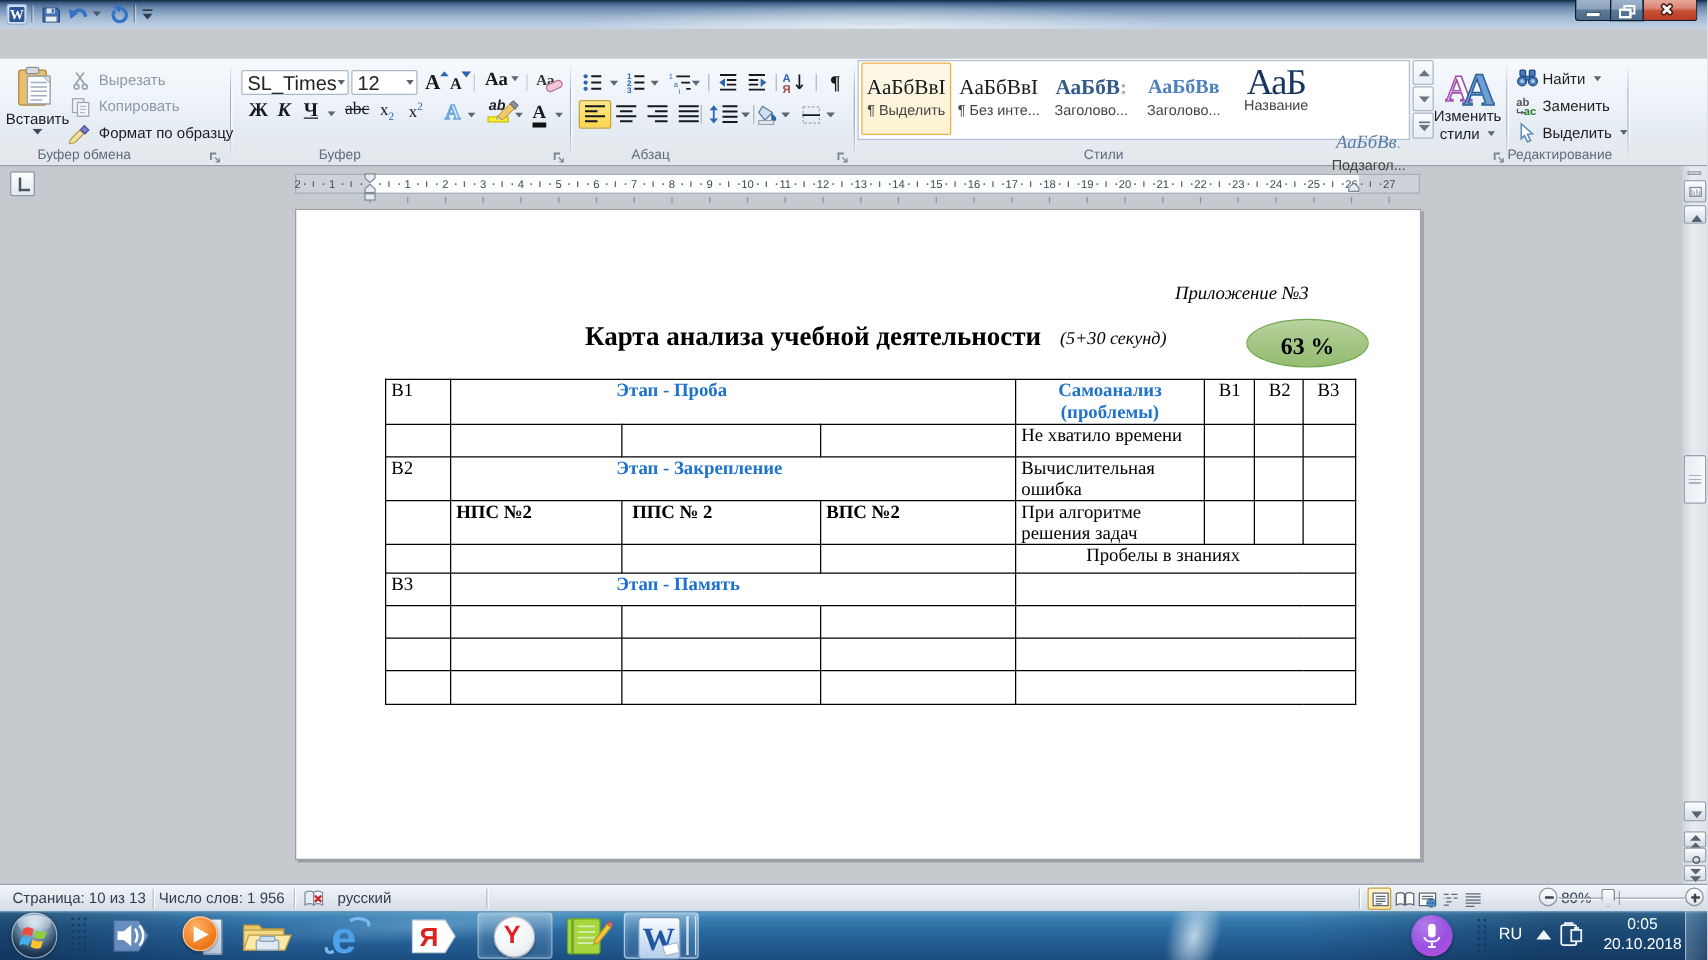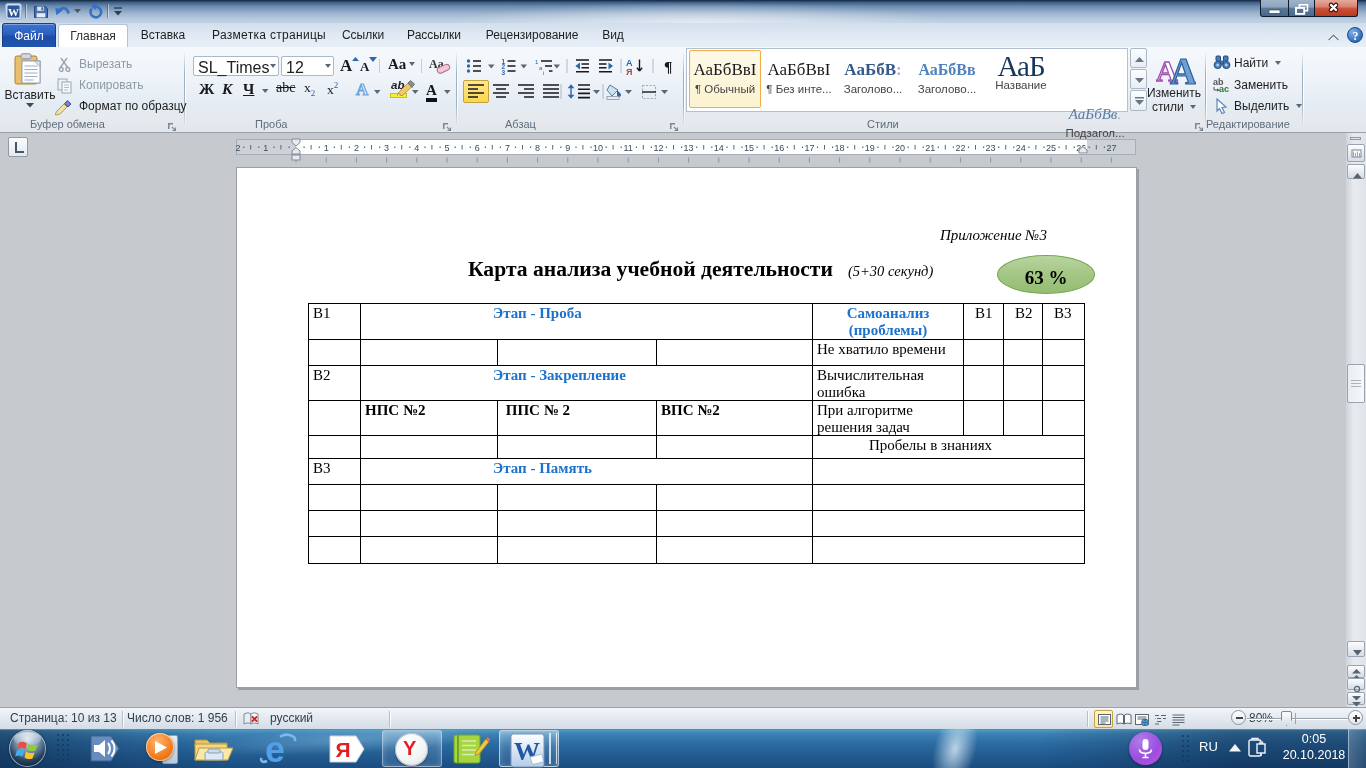--- a/index.html
+++ b/index.html
@@ -122,38 +122,20 @@
     <svg class="abs" style="left:87px;top:3px;" width="17" height="16" viewBox="0 0 17 16">
       <path d="M4.9 5.4 A5.3 5.3 0 1 0 8.6 3.7" stroke="#3472c8" stroke-width="2.6" fill="none"></path>
       <path d="M9.9 0.2L3.8 2.8l4.9 4.2z" fill="#3472c8"></path>
     </svg>
     <div class="abs" style="left:108px;top:4px;width:1px;height:14px;background:rgba(255,255,255,.45);box-shadow:-1px 0 0 rgba(40,60,90,.45);"></div>
     <svg class="abs" style="left:113px;top:6px;" width="10" height="11" viewBox="0 0 10 11">
       <path d="M1 2h8" stroke="#2f3e50" stroke-width="1.4"></path>
       <path d="M1 5h8L5 9.5z" fill="#2f3e50"></path>
     </svg>
   </div>
-  <div class="abs" id="tabrow">
-    <div id="tabfile">Файл</div>
-    <div class="tab" id="tabhome" style="left:58px;width:70px;">Главная</div>
-    <div class="tab" style="left:131px;width:64px;">Вставка</div>
-    <div class="tab" style="left:202px;width:134px;letter-spacing:.3px;">Разметка страницы</div>
-    <div class="tab" style="left:332px;width:62px;">Ссылки</div>
-    <div class="tab" style="left:399px;width:70px;">Рассылки</div>
-    <div class="tab" style="left:477px;width:110px;">Рецензирование</div>
-    <div class="tab" style="left:583px;width:60px;">Вид</div>
-    <svg class="abs" style="left:1327px;top:9px;" width="13" height="9" viewBox="0 0 13 9">
-      <path d="M1.5 8L6.5 3.2 11.5 8" stroke="#fff" stroke-width="2.6" fill="none"></path>
-      <path d="M1.5 8L6.5 3.2 11.5 8" stroke="#6b7b8d" stroke-width="1.3" fill="none"></path>
-    </svg>
-    <div class="abs" style="left:1347px;top:4px;width:16px;height:16px;border-radius:50%;
-      background:radial-gradient(circle at 35% 30%,#7fb2e8,#3a77c2 60%,#2257a0);border:1px solid #1d4a8a;box-sizing:border-box;">
-      <span style="position:absolute;left:4.5px;top:0.5px;color:#fff;font-size:12px;font-weight:bold;font-family:'Liberation Serif';">?</span>
-    </div>
-  </div>
   <div class="abs" id="ribbon">
     <div class="gsep" style="left:184px;"></div>
     <div class="gsep" style="left:456px;"></div>
     <div class="gsep" style="left:683px;"></div>
     <div class="gsep" style="left:1205px;"></div>
     <div class="gsep" style="left:1302px;"></div>
 
     <div class="glabel" style="left:30px;width:125px;">Буфер обмена</div>
     <div class="launcher" style="left:166px;"><svg width="12" height="12">
           <path d="M2 2h5v1.5H3.5V8H2z" fill="#7a8794"></path>
@@ -188,21 +170,21 @@
           <path d="M7 7h5M7 9.5h5M7 12h4"></path>
         </g>
     </svg>
     <div class="abs rtext gray" style="left:79px;top:31px;">Копировать</div>
     <svg class="abs" style="left:55px;top:52px;" width="20" height="18" viewBox="0 0 20 18">
       <path d="M2 12 L9 5 l3 3 -7 7 q-4 1.5 -5 .5z" fill="#f0e3a3" stroke="#b09c4e"></path>
       <path d="M9.5 4.5l3-3 3.5 3.5-3 3z" fill="#7a7fd6" stroke="#4a4f9a"></path>
     </svg>
     <div class="abs rtext" style="left:79px;top:52px;">Формат по образцу</div>
 
-    <div class="glabel" style="left:255px;width:130px;">Проба</div>
+    <div class="glabel" style="left:255px;width:130px;">Буфер</div>
     <div class="launcher" style="left:441px;"><svg width="12" height="12">
           <path d="M2 2h5v1.5H3.5V8H2z" fill="#7a8794"></path>
           <path d="M6 6l3.5 3.5M9.5 6.5v3h-3" stroke="#7a8794" stroke-width="1.1" fill="none"></path>
         </svg></div>
     <div class="abs combo" style="left:193px;top:9px;width:86px;">
         <span>SL_Times New</span>
         <i></i>
       </div>
     <div class="abs combo" style="left:281px;top:9px;width:53px;">
         <span>12</span>
@@ -341,21 +323,21 @@
     </svg>
 
     <div class="glabel" style="left:867px;width:130px;">Стили</div>
     <div class="launcher" style="left:1193px;"><svg width="12" height="12">
           <path d="M2 2h5v1.5H3.5V8H2z" fill="#7a8794"></path>
           <path d="M6 6l3.5 3.5M9.5 6.5v3h-3" stroke="#7a8794" stroke-width="1.1" fill="none"></path>
         </svg></div>
     <div class="abs" style="left:686px;top:1px;width:442px;height:64px;background:#fff;border:1px solid #b2c0d0;box-sizing:border-box;"></div>
     <div class="abs stybox" style="left:689px;top:3px;border:1.5px solid #efae45;background:linear-gradient(#fdf9ea,#fcf2cf);box-shadow:inset 0 0 0 1px #fdf3d5;">
       <div class="sty serif" style="font-size:17px;">АаБбВвІ</div>
-        <div class="styl">¶ Обычный</div>
+        <div class="styl">¶ Выделить</div>
       </div>
     <div class="abs stybox" style="left:763px;top:3px;">
       <div class="sty serif" style="font-size:17px;">АаБбВвІ</div>
         <div class="styl">¶ Без инте...</div>
       </div>
     <div class="abs stybox" style="left:837px;top:3px;">
       <div class="sty serif" style="font-size:17px;font-weight:bold;color:#345a8a;">АаБбВ<span style="color:#9db3cc">:</span></div>
         <div class="styl">Заголово...</div>
       </div>
     <div class="abs stybox" style="left:911px;top:3px;">

